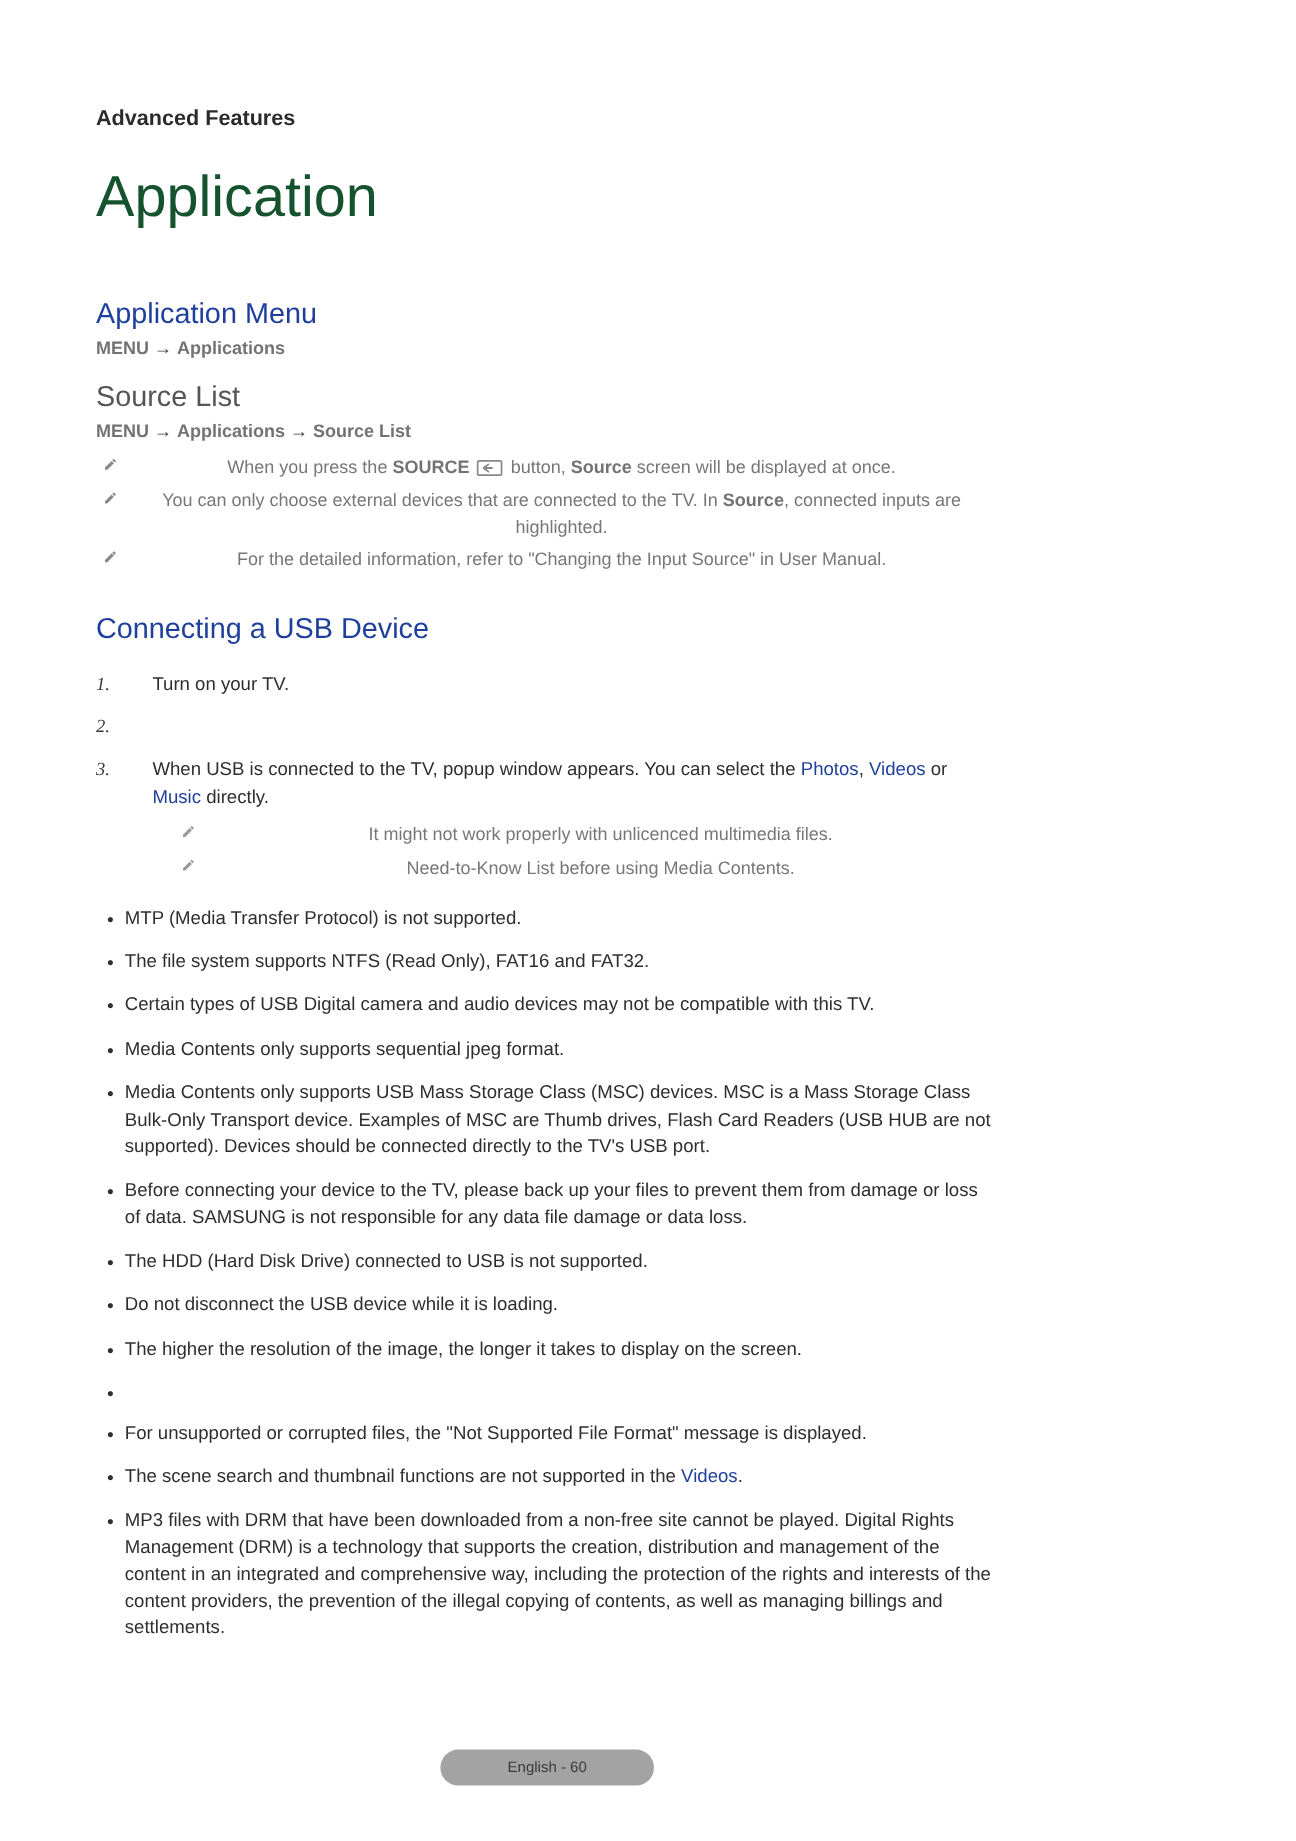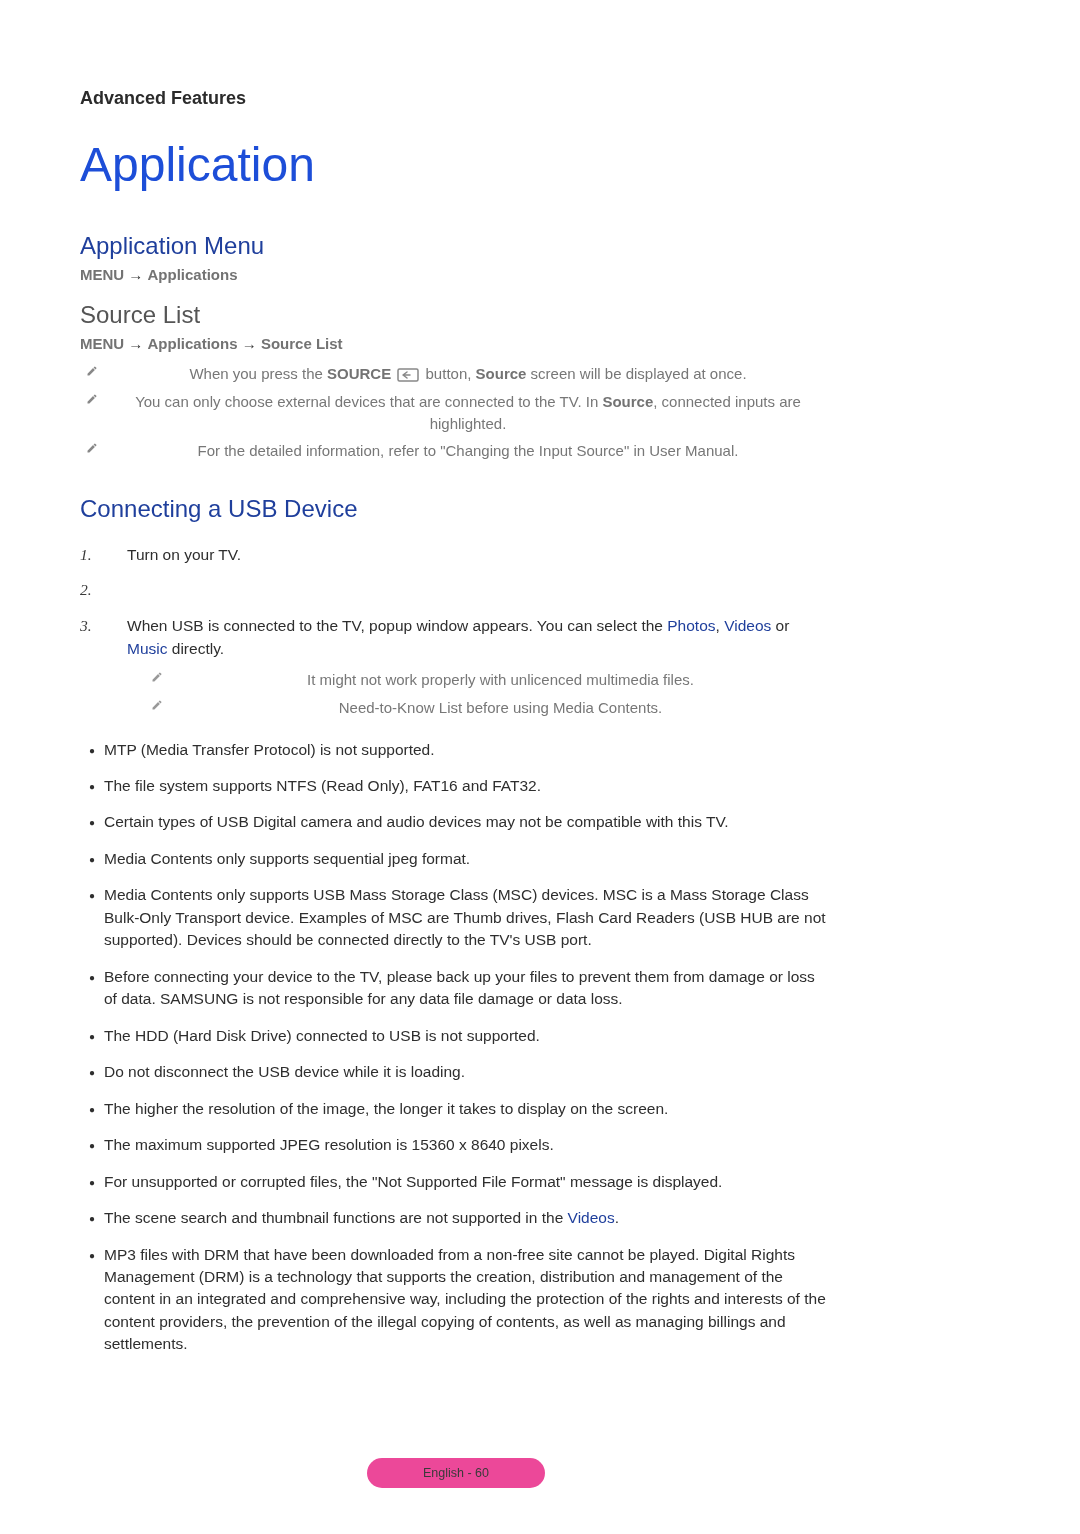--- a/index.html
+++ b/index.html
@@ -1,19 +1,19 @@
 <!DOCTYPE html>
 <html><head>
 <meta charset="utf-8">
 <style>
   * { box-sizing: border-box; margin: 0; padding: 0; }
   html, body { width: 1080px; height: 1534px; background: #fff; font-family: Arial, Helvetica, sans-serif; color: #3a3a3a; }
   .page { width: 912px; height: 1534px; position: relative; padding: 88px 80px 0 80px; }
   .section-label { font-size: 18px; font-weight: 600; color: #2b2b2b; margin-bottom: 28px; }
-  .page-title { font-size: 48px; font-weight: 400; color: #1d4ed8; margin-bottom: 40px; }
+  .page-title { font-size: 48px; font-weight: 400; color: #14532d; margin-bottom: 56px; }
   .h2 { font-size: 24px; font-weight: 400; color: #1f3f9c; margin-top: 10px; margin-bottom: 6px; }
   .h2.gray { color: #555; }
   .path { font-size: 15px; margin-bottom: 8px; }
   .blue { color: #737373; font-weight: 600; }
   .blue-lt { color: #1f3f9c; }
   .arrow { color: #3a3a3a; }
   .note-list { list-style: none; margin: 4px 0 10px 0; }
   .note-item { display: flex; align-items: flex-start; padding: 3px 0; font-size: 15px; color: #777; line-height: 1.45; text-align: center; }
   .note-item .icon { flex: 0 0 24px; display: flex; justify-content: center; padding-top: 2px; }
   .note-item .text { flex: 1; }
@@ -21,21 +21,21 @@
   .ordered > li { display: flex; align-items: flex-start; padding: 6px 0; font-size: 15.5px; color: #2e2e2e; line-height: 1.5; }
   .ordered > li .num { flex: 0 0 24px; font-style: italic; font-family: Georgia, 'Times New Roman', serif; color: #3a3a3a; }
   .ordered > li .body { flex: 1; margin-left: 23px; }
   .sub-notes { list-style: none; margin-top: 6px; }
   .sub-notes .note-item { padding-left: 18px; }
   .bullets { list-style: none; margin-top: 4px; }
   .bullets > li { display: flex; align-items: flex-start; padding: 7px 0; font-size: 15.5px; color: #2e2e2e; line-height: 1.45; }
   .bullets > li .dot { flex: 0 0 24px; text-align: center; font-size: 10px; padding-top: 5px; color: #2e2e2e; }
   .bullets > li .body { flex: 1; }
   .source-icon { display: inline-flex; vertical-align: middle; margin: 0 2px; }
-  .footer-pill { position: absolute; left: 50%; transform: translateX(-50%); bottom: 46px; background: #ec4899; color: #3a3a3a; font-size: 12.5px; padding: 8px 56px; border-radius: 18px; }
+  .footer-pill { position: absolute; left: 50%; transform: translateX(-50%); bottom: 46px; background: #a3a3a3; color: #3a3a3a; font-size: 12.5px; padding: 8px 56px; border-radius: 18px; }
 </style>
 </head>
 <body>
 
 <div class="page">
 
   <div class="section-label">Advanced Features</div>
 
   <h1 class="page-title">Application</h1>
 
@@ -160,21 +160,20 @@
     <li>
         <span class="dot">●</span>
         <span class="body">Do not disconnect the USB device while it is loading.</span>
       </li>
     <li>
         <span class="dot">●</span>
         <span class="body">The higher the resolution of the image, the longer it takes to display on the screen.</span>
       </li>
     <li>
         <span class="dot">●</span>
-        <span class="body">The maximum supported JPEG resolution is 15360 x 8640 pixels.</span>
       </li>
     <li>
         <span class="dot">●</span>
         <span class="body">For unsupported or corrupted files, the "Not Supported File Format" message is displayed.</span>
       </li>
     <li>
         <span class="dot">●</span>
         <span class="body"><span>The scene search and thumbnail functions are not supported in the </span><span class="blue-lt">Videos</span><span>.</span></span>
       </li>
     <li>

